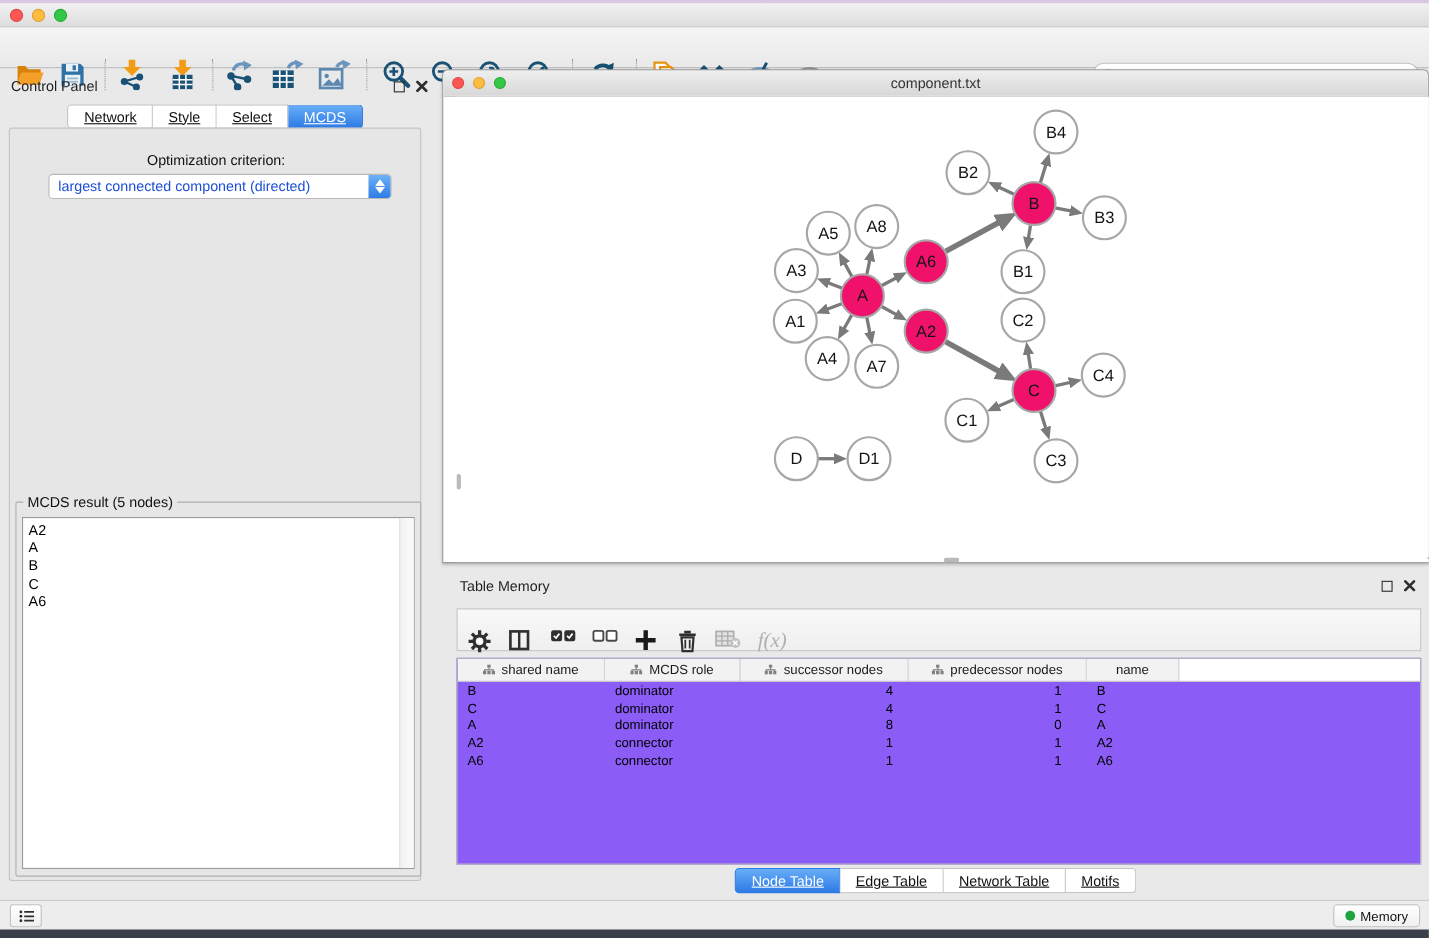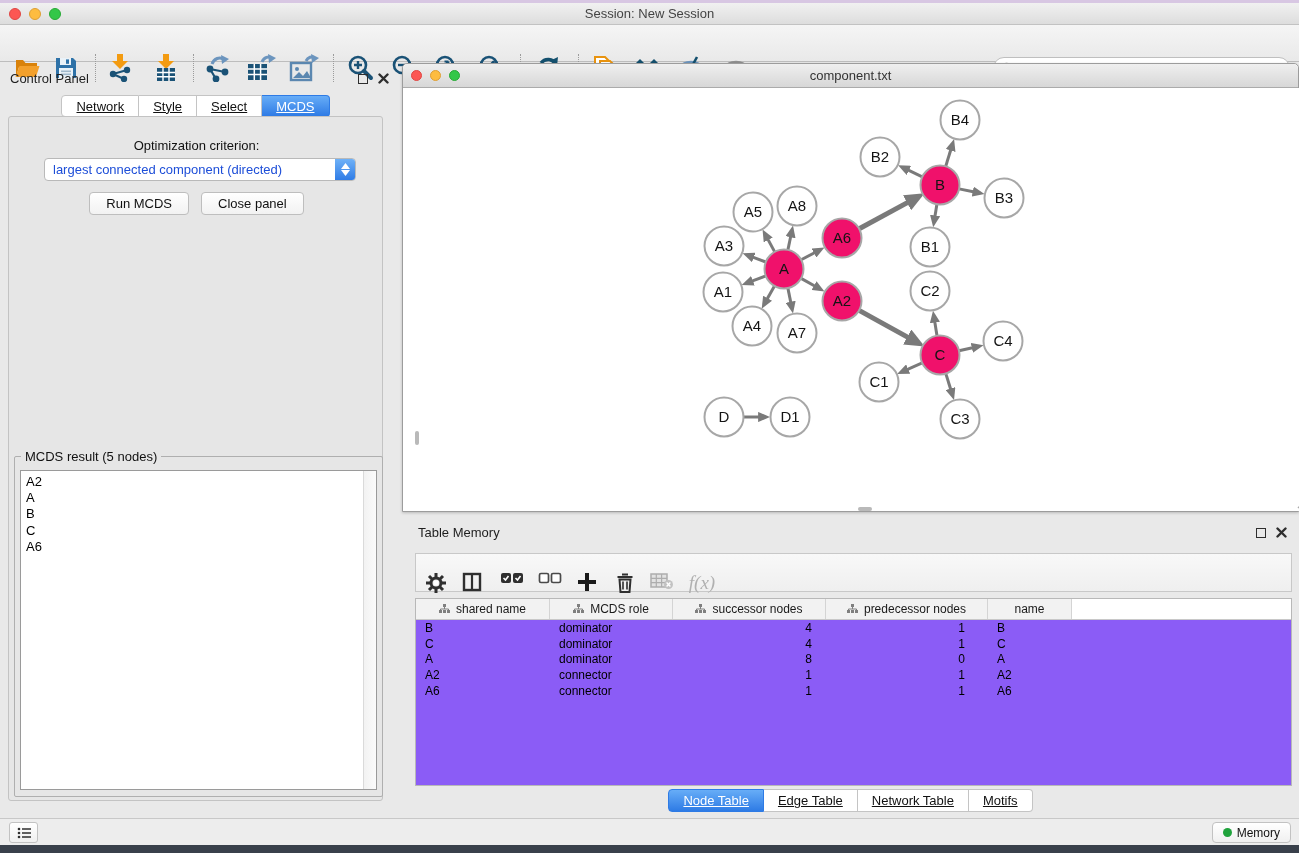--- a/index.html
+++ b/index.html
@@ -104,21 +104,20 @@
 </head>
 <body>
 
 <div class="desktop-strip-top"></div>
 <div class="titlebar">
   <div class="lights">
     <span class="light red"></span>
     <span class="light yellow"></span>
     <span class="light green"></span>
   </div>
-  <div class="title">Session: New Session</div>
 </div>
 
 <div class="toolbar">
   <span class="tb-icon" style="left:10px">
     <svg width="28" height="24" viewBox="0 0 28 24">
         <path d="M2 4 h8 l2.5 3 H24 v4 H6 L3 21 V4 z" fill="#D9820A"></path>
         <path d="M6.5 10 h20 l-3.5 11 H2.5 z" fill="#F3A02B"></path>
       </svg>
   </span>
   <span class="tb-icon" style="left:49px">
@@ -273,24 +272,20 @@
   <div class="cp-select">
     <span class="sel-text">largest connected component (directed)</span>
     <span class="sel-stepper">
       <svg width="9" height="6" viewBox="0 0 9 6">
           <path d="M4.5 0 L9 6 H0 z" fill="#FFF"></path>
         </svg>
       <svg width="9" height="6" viewBox="0 0 9 6">
           <path d="M4.5 6 L0 0 H9 z" fill="#FFF"></path>
         </svg>
     </span>
-  </div>
-  <div class="cp-buttons">
-    <span class="btn">Run MCDS</span>
-    <span class="btn">Close panel</span>
   </div>
   <div class="mcds-fieldset">
     <span class="mcds-legend">MCDS result (5 nodes)</span>
     <div class="mcds-list-box">
       <div class="mcds-list">
           <div>A2</div>
           <div>A</div>
           <div>B</div>
           <div>C</div>
           <div>A6</div>

